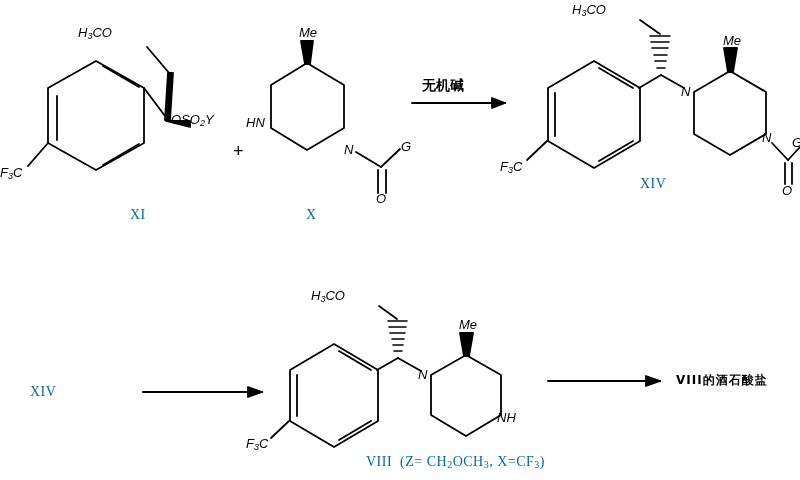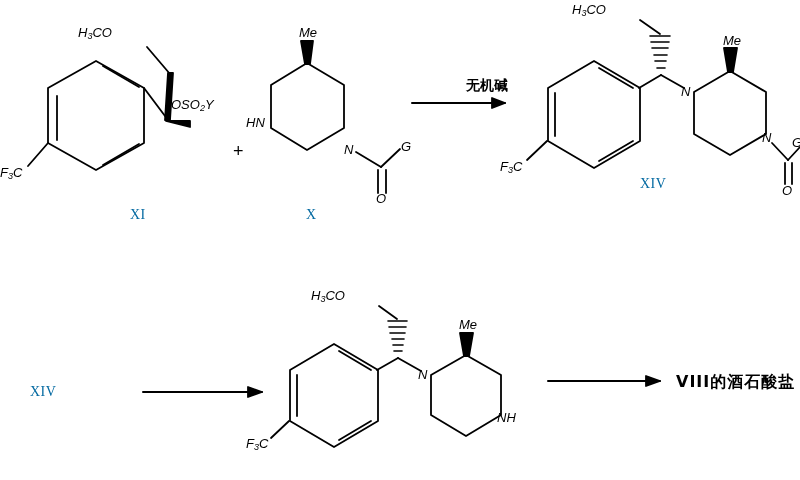--- a/index.html
+++ b/index.html
@@ -49,33 +49,32 @@
     vertical-align: -0.2em;
   }
   .cn-label {
     position: absolute;
     font-family: "DejaVu Sans", sans-serif;
     font-size: 14px;
     font-weight: 700;
     color: #000000;
     white-space: nowrap;
     line-height: 1;
-    margin-left: 44px;
   }
   .plus-sign {
     position: absolute;
     font-family: "Liberation Sans", sans-serif;
     font-size: 18px;
     color: #000000;
     line-height: 1;
   }
   .product-label {
     position: absolute;
     font-family: "DejaVu Sans", sans-serif;
-    font-size: 16px;
+    font-size: 12px;
     font-weight: 700;
     color: #000000;
     white-space: nowrap;
     line-height: 1;
     letter-spacing: 1px;
   }
 </style>
 </head>
 <body>
 
@@ -194,21 +193,21 @@
 
       <g>
         <line x1="548" y1="381" x2="660" y2="381" stroke-width="2"></line>
         <polygon points="660,381 646,376 646,386" fill="#000000" stroke="#000000"></polygon>
       </g>
 
     </g>
   </svg>
 
   <span class="atom-label" style="left:78px; top:26px;">H<sub>3</sub>CO</span>
-  <span class="atom-label" style="left:171px; top:98px;">OSO<sub>2</sub>Y</span>
+  <span class="atom-label" style="left:171px; top:113px;">OSO<sub>2</sub>Y</span>
   <span class="atom-label" style="left:0px; top:166px;">F<sub>3</sub>C</span>
   <span class="cmp-label" style="left:113px; top:208px;margin-left:17px;">XI</span>
 
   <span class="plus-sign" style="left:233px; top:142px;">+</span>
 
   <span class="atom-label" style="left:299px; top:26px;">Me</span>
   <span class="atom-label" style="left:246px; top:94px;margin-top:22px;">HN</span>
   <span class="atom-label" style="left:344px; top:143px;">N</span>
   <span class="atom-label" style="left:401px; top:140px;">G</span>
   <span class="atom-label" style="left:376px; top:192px;">O</span>
@@ -225,16 +224,17 @@
   <span class="atom-label" style="left:782px; top:184px;">O</span>
   <span class="cmp-label" style="left:640px; top:177px;">XIV</span>
 
   <span class="cmp-label" style="left:30px; top:385px;">XIV</span>
 
   <span class="atom-label" style="left:311px; top:289px;">H<sub>3</sub>CO</span>
   <span class="atom-label" style="left:246px; top:437px;">F<sub>3</sub>C</span>
   <span class="atom-label" style="left:459px; top:318px;">Me</span>
   <span class="atom-label" style="left:418px; top:368px;">N</span>
   <span class="atom-label" style="left:497px; top:411px;">NH</span>
+  <span class="cmp-label" style="left:366px; top:455px;">VIII&nbsp; (Z= CH<sub>2</sub>OCH<sub>3</sub>, X=CF<sub>3</sub>)</span>
 
   <span class="product-label" style="left:676px; top:374px;">VIII的酒石酸盐</span>
 
 </div>
 
 </body></html>

